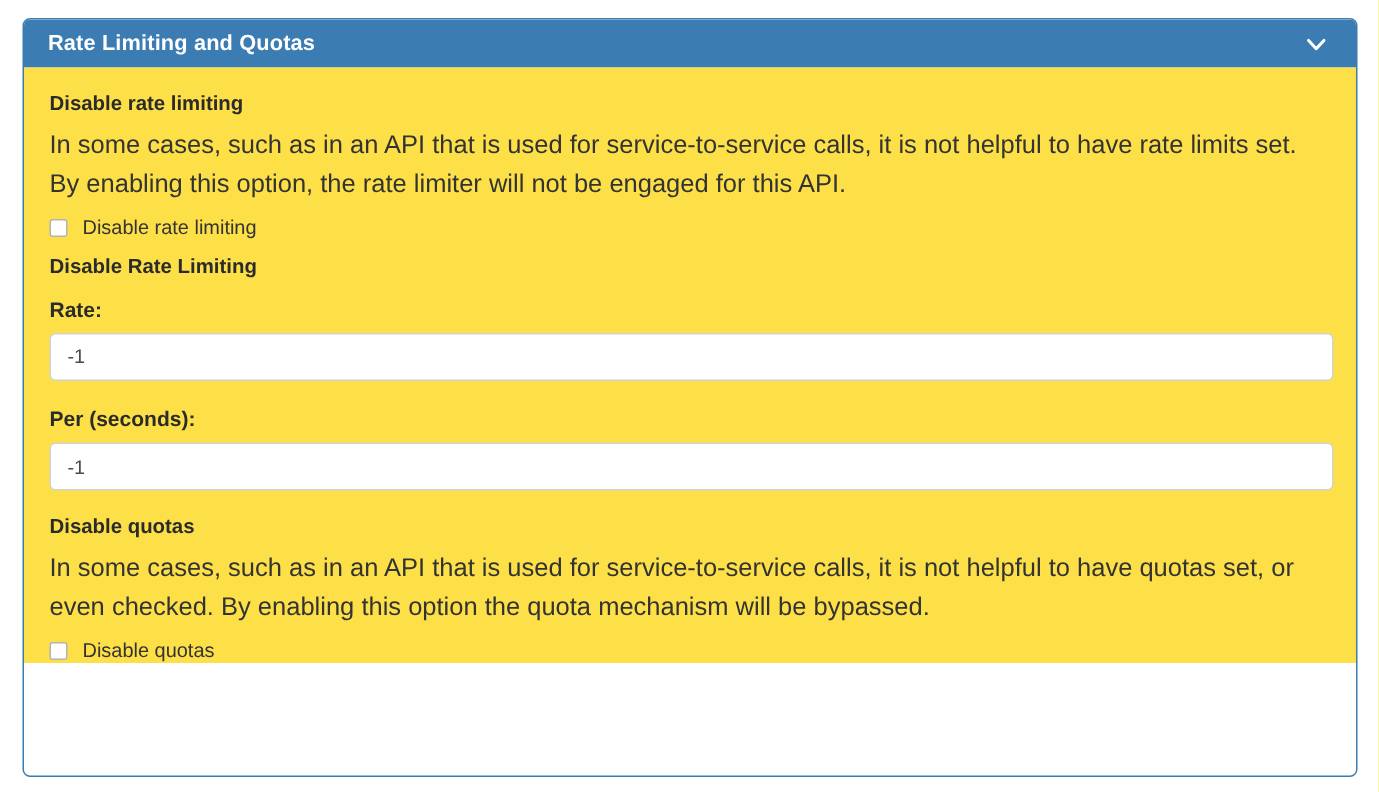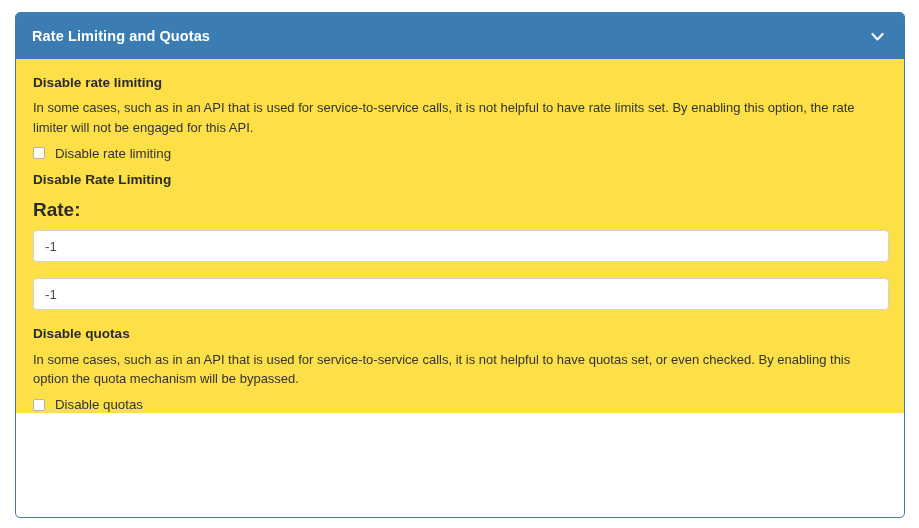--- a/index.html
+++ b/index.html
@@ -22,21 +22,21 @@
     width: 890px;
     height: 506px;
     box-sizing: border-box;
     border: 1px solid #3b7cb3;
     border-radius: 5px;
     background: #ffffff;
     overflow: hidden;
   }
 
   .panel-header {
-    height: 46px;
+    height: 32px;
     background: #3b7cb3;
     display: flex;
     align-items: center;
     justify-content: space-between;
     padding: 0 18px 0 16px;
     box-sizing: border-box;
     cursor: pointer;
     user-select: none;
   }
 
@@ -65,21 +65,21 @@
 
   .section-heading {
     font-size: 13.6px;
     font-weight: bold;
     color: #2b2b2b;
     line-height: 1.35;
     margin: 0 0 6px 0;
   }
 
   .section-desc {
-    font-size: 13px;
+    font-size: 17px;
     color: #333333;
     line-height: 1.52;
     margin: 0 0 6px 0;
     max-width: 858px;
   }
 
   .checkbox-row {
     display: flex;
     align-items: center;
     margin: 7px 0 9px 0;
@@ -100,21 +100,21 @@
   .checkbox-label {
     font-size: 13.3px;
     color: #333333;
     line-height: 1.3;
   }
 
   .field-group { margin-top: 9px; }
 
   .field-label {
     display: block;
-    font-size: 19px;
+    font-size: 14px;
     font-weight: bold;
     color: #2b2b2b;
     margin: 0 0 7px 0;
     line-height: 1.3;
   }
 
   .field-input {
     display: block;
     width: 856px;
     height: 32px;
@@ -162,20 +162,21 @@
       <div class="section-heading">Disable Rate Limiting</div>
 
       <div class="field-group">
         <label class="field-label">Rate:</label>
         <input class="field-input" type="text" value="-1" style="">
       </div>
 
       <div class="spacer-sm"></div>
 
       <div class="field-group">
+        <label class="field-label">Per (seconds):</label>
         <input class="field-input" type="text" value="-1" style="">
       </div>
     </div>
 
     <div class="spacer-md"></div>
 
     <div class="section">
       <div class="section-heading">Disable quotas</div>
       <p class="section-desc">In some cases, such as in an API that is used for service-to-service calls, it is not helpful to have quotas set, or even checked. By enabling this option the quota mechanism will be bypassed.</p>
       <div class="checkbox-row">

